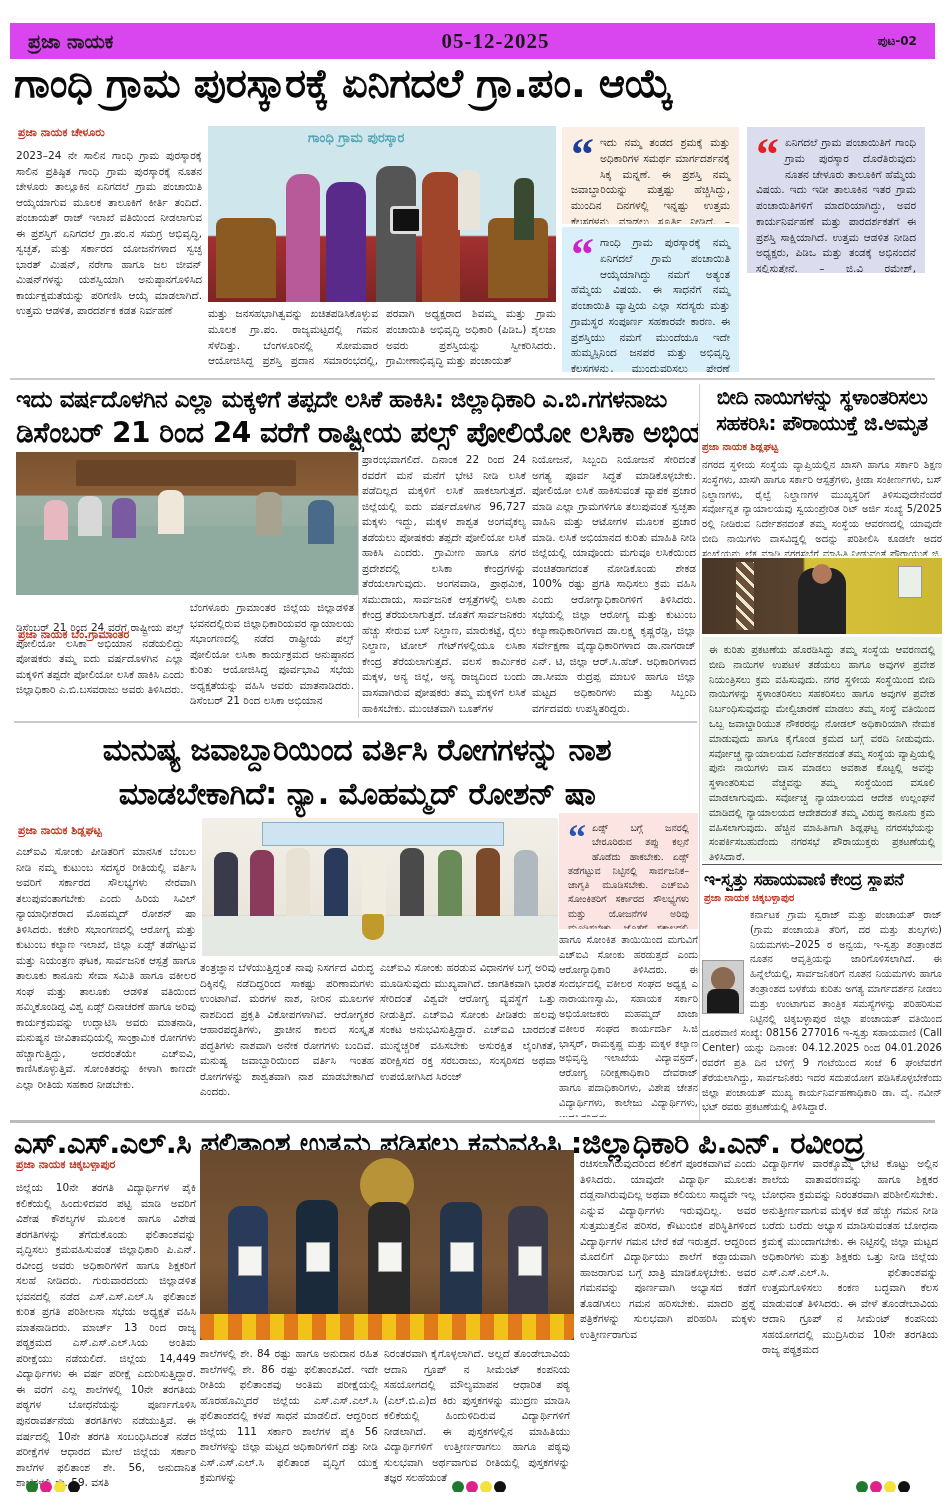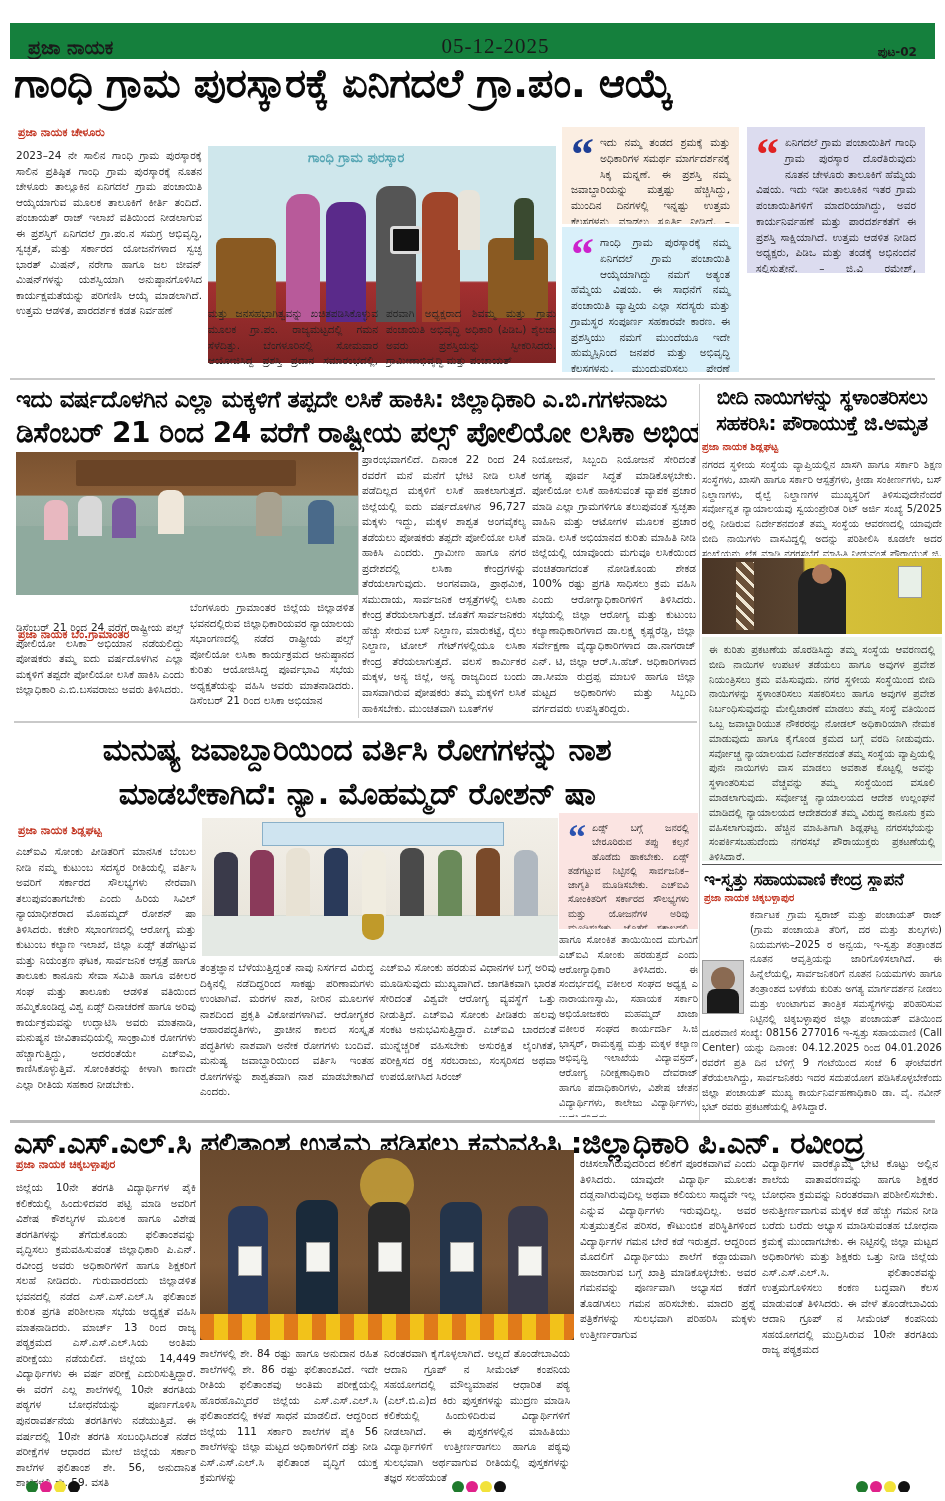--- a/index.html
+++ b/index.html
@@ -17,32 +17,32 @@
          font-weight:bold;margin:4px 6px 0 0;}
   .photo{position:absolute;overflow:hidden;background:#d8d8d8;}
   .dot{display:inline-block;width:12px;height:12px;border-radius:50%;margin-right:2px;}
   .cap{font-size:10.5px;line-height:1.5;text-align:justify;color:#222;}
 </style>
 </head>
 <body>
 
 <div id="paper">
 
-  <div class="abs" style="left:10px;top:23px;width:925px;height:36px;background:#15803d;display:flex;align-items:flex-end;justify-content:space-between;padding:0 18px;box-sizing:border-box;">
+  <div class="abs" style="left:10px;top:23px;width:925px;height:36px;background:#d946ef;display:flex;align-items:center;justify-content:space-between;padding:0 18px;box-sizing:border-box;">
     <span style="font-size:19px;font-weight:800;">ಪ್ರಜಾ ನಾಯಕ</span>
-    <span style="font-family:'Liberation Serif',serif;font-size:21px;font-weight:normal;letter-spacing:1px;">05-12-2025</span>
+    <span style="font-family:'Liberation Serif',serif;font-size:21px;font-weight:bold;letter-spacing:1px;">05-12-2025</span>
     <span style="font-size:12px;font-weight:bold;">ಪುಟ-02</span>
   </div>
 
   <div class="abs headline" style="left:14px;top:60px;width:920px;height:54px;font-size:40px;white-space:nowrap;">ಗಾಂಧಿ ಗ್ರಾಮ ಪುರಸ್ಕಾರಕ್ಕೆ ಏನಿಗದಲೆ ಗ್ರಾ.ಪಂ. ಆಯ್ಕೆ</div>
 
   <div class="abs byline" style="left:18px;top:126px;width:180px;">ಪ್ರಜಾ ನಾಯಕ ಚೇಳೂರು</div>
   <div class="abs body-txt" style="left:16px;top:148px;width:186px;height:216px;">2023–24 ನೇ ಸಾಲಿನ ಗಾಂಧಿ ಗ್ರಾಮ ಪುರಸ್ಕಾರಕ್ಕೆ ಸಾಲಿನ ಪ್ರತಿಷ್ಠಿತ ಗಾಂಧಿ ಗ್ರಾಮ ಪುರಸ್ಕಾರಕ್ಕೆ ನೂತನ ಚೇಳೂರು ತಾಲ್ಲೂಕಿನ ಏನಿಗದಲೆ ಗ್ರಾಮ ಪಂಚಾಯಿತಿ ಆಯ್ಕೆಯಾಗುವ ಮೂಲಕ ತಾಲೂಕಿಗೆ ಕೀರ್ತಿ ತಂದಿದೆ. ಪಂಚಾಯತ್ ರಾಜ್ ಇಲಾಖೆ ವತಿಯಿಂದ ನೀಡಲಾಗುವ ಈ ಪ್ರಶಸ್ತಿಗೆ ಏನಿಗದಲೆ ಗ್ರಾ.ಪಂ.ನ ಸಮಗ್ರ ಅಭಿವೃದ್ಧಿ, ಸ್ವಚ್ಛತೆ, ಮತ್ತು ಸರ್ಕಾರದ ಯೋಜನೆಗಳಾದ ಸ್ವಚ್ಛ ಭಾರತ್ ಮಿಷನ್, ನರೇಗಾ ಹಾಗೂ ಜಲ ಜೀವನ್ ಮಿಷನ್‌ಗಳನ್ನು ಯಶಸ್ವಿಯಾಗಿ ಅನುಷ್ಠಾನಗೊಳಿಸಿದ ಕಾರ್ಯಕ್ಷಮತೆಯನ್ನು ಪರಿಗಣಿಸಿ ಆಯ್ಕೆ ಮಾಡಲಾಗಿದೆ. ಉತ್ತಮ ಆಡಳಿತ, ಪಾರದರ್ಶಕ ಕಡತ ನಿರ್ವಹಣೆ</div>
 
-  <div class="photo" style="left:208px;top:126px;width:348px;height:217px;background:linear-gradient(#cfe7ec 0%,#cfe7ec 62%,#a33030 63%,#7e2424 100%);margin-top:20px;">
+  <div class="photo" style="left:208px;top:126px;width:348px;height:176px;background:linear-gradient(#cfe7ec 0%,#cfe7ec 62%,#a33030 63%,#7e2424 100%);">
     <div class="abs" style="left:100px;top:4px;width:200px;height:30px;color:#2c8fa0;font-size:13px;font-weight:bold;opacity:.75;">ಗಾಂಧಿ ಗ್ರಾಮ ಪುರಸ್ಕಾರ</div>
     <div class="abs" style="left:8px;top:92px;width:60px;height:80px;background:#8a5a22;border-radius:8px 8px 0 0;"></div>
     <div class="abs" style="left:280px;top:92px;width:60px;height:80px;background:#8a5a22;border-radius:8px 8px 0 0;"></div>
     <div class="abs" style="left:78px;top:48px;width:34px;height:128px;background:#b85a9a;border-radius:14px 14px 0 0;"></div>
     <div class="abs" style="left:118px;top:56px;width:40px;height:120px;background:#5a2a8a;border-radius:14px 14px 0 0;"></div>
     <div class="abs" style="left:168px;top:40px;width:40px;height:136px;background:#555;border-radius:13px 13px 0 0;"></div>
     <div class="abs" style="left:182px;top:80px;width:26px;height:22px;background:#111;border:3px solid #ddd;border-radius:4px;"></div>
     <div class="abs" style="left:214px;top:46px;width:38px;height:130px;background:#a0452a;border-radius:13px 13px 0 0;"></div>
     <div class="abs" style="left:250px;top:44px;width:22px;height:60px;background:#e8e4da;border-radius:8px 8px 0 0;"></div>
     <div class="abs" style="left:306px;top:52px;width:20px;height:62px;background:#3a4a30;border-radius:8px 8px 0 0;"></div>

